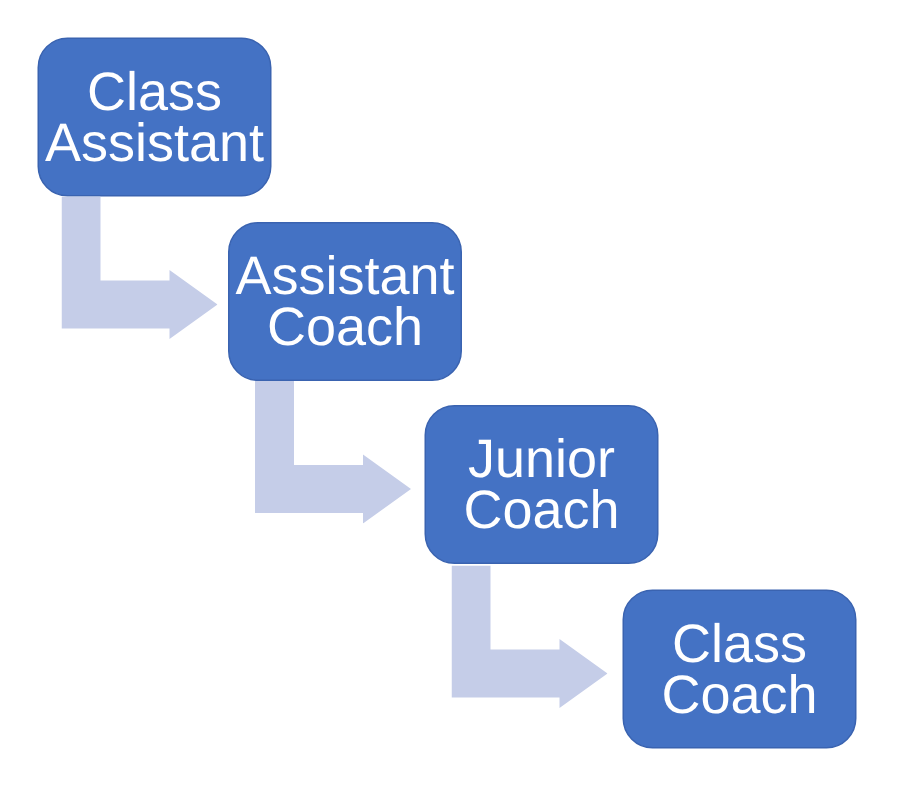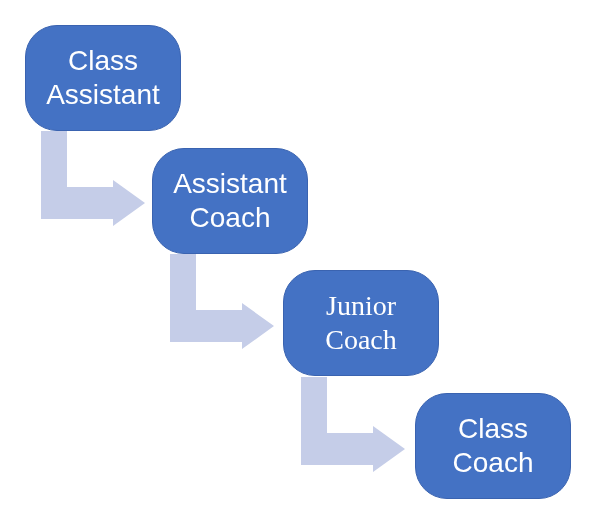--- a/index.html
+++ b/index.html
@@ -14,35 +14,35 @@
     background: #ffffff;
     overflow: hidden;
     font-family: "Liberation Sans", sans-serif;
   }
   .node {
     position: absolute;
     width: 156px;
     height: 106px;
     background: #4472C4;
     border: 1px solid #3A63B0;
-    border-radius: 32px;
+    border-radius: 20px;
     box-sizing: border-box;
     display: flex;
     flex-direction: column;
     align-items: center;
     justify-content: center;
     text-align: center;
     color: #ffffff;
-    font-size: 28px;
+    font-size: 36px;
     line-height: 34px;
     font-weight: 400;
   }
   .node-1 { left: 25px;  top: 25px;  }
   .node-2 { left: 152px; top: 148px; }
-  .node-3 { left: 283px; top: 270px; font-family: Liberation Serif, serif; }
+  .node-3 { left: 283px; top: 270px; }
   .node-4 { left: 415px; top: 393px; }
   .arrow {
     position: absolute;
     width: 104px;
     height: 95px;
   }
   .arrow-1 { left: 41px;  top: 131px; }
   .arrow-2 { left: 170px; top: 254px; }
   .arrow-3 { left: 301px; top: 377px; }
 </style>

